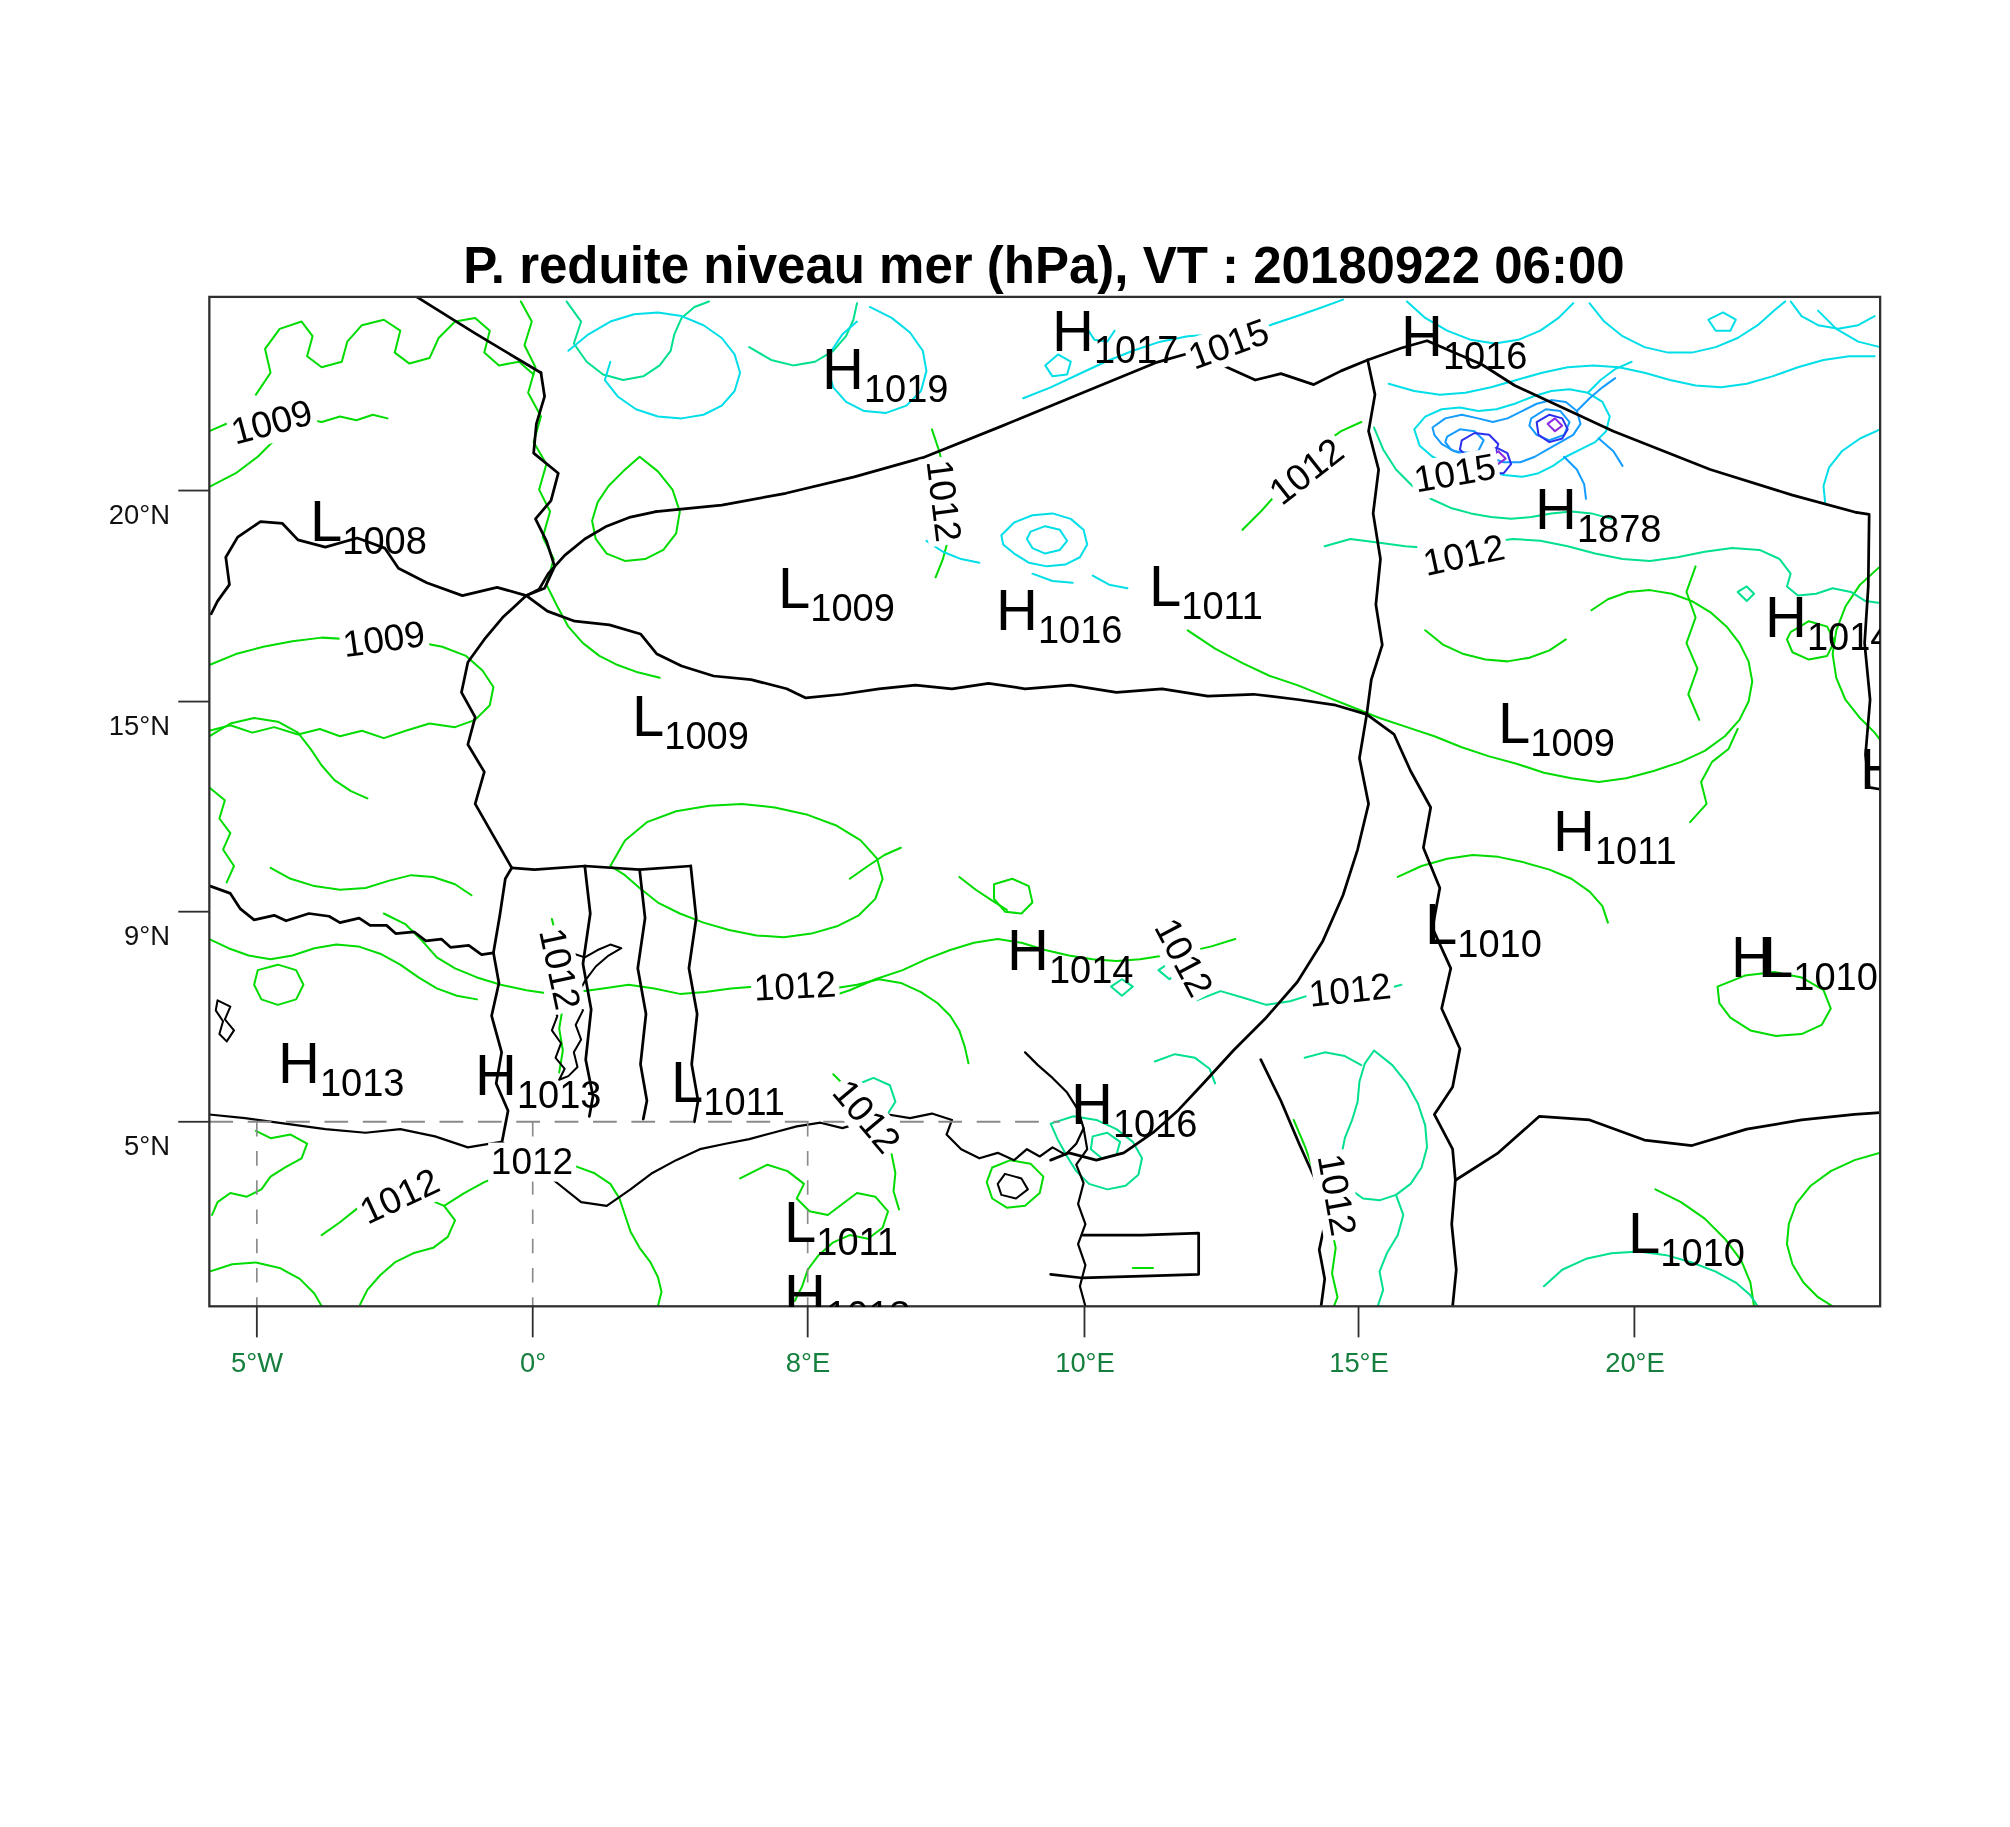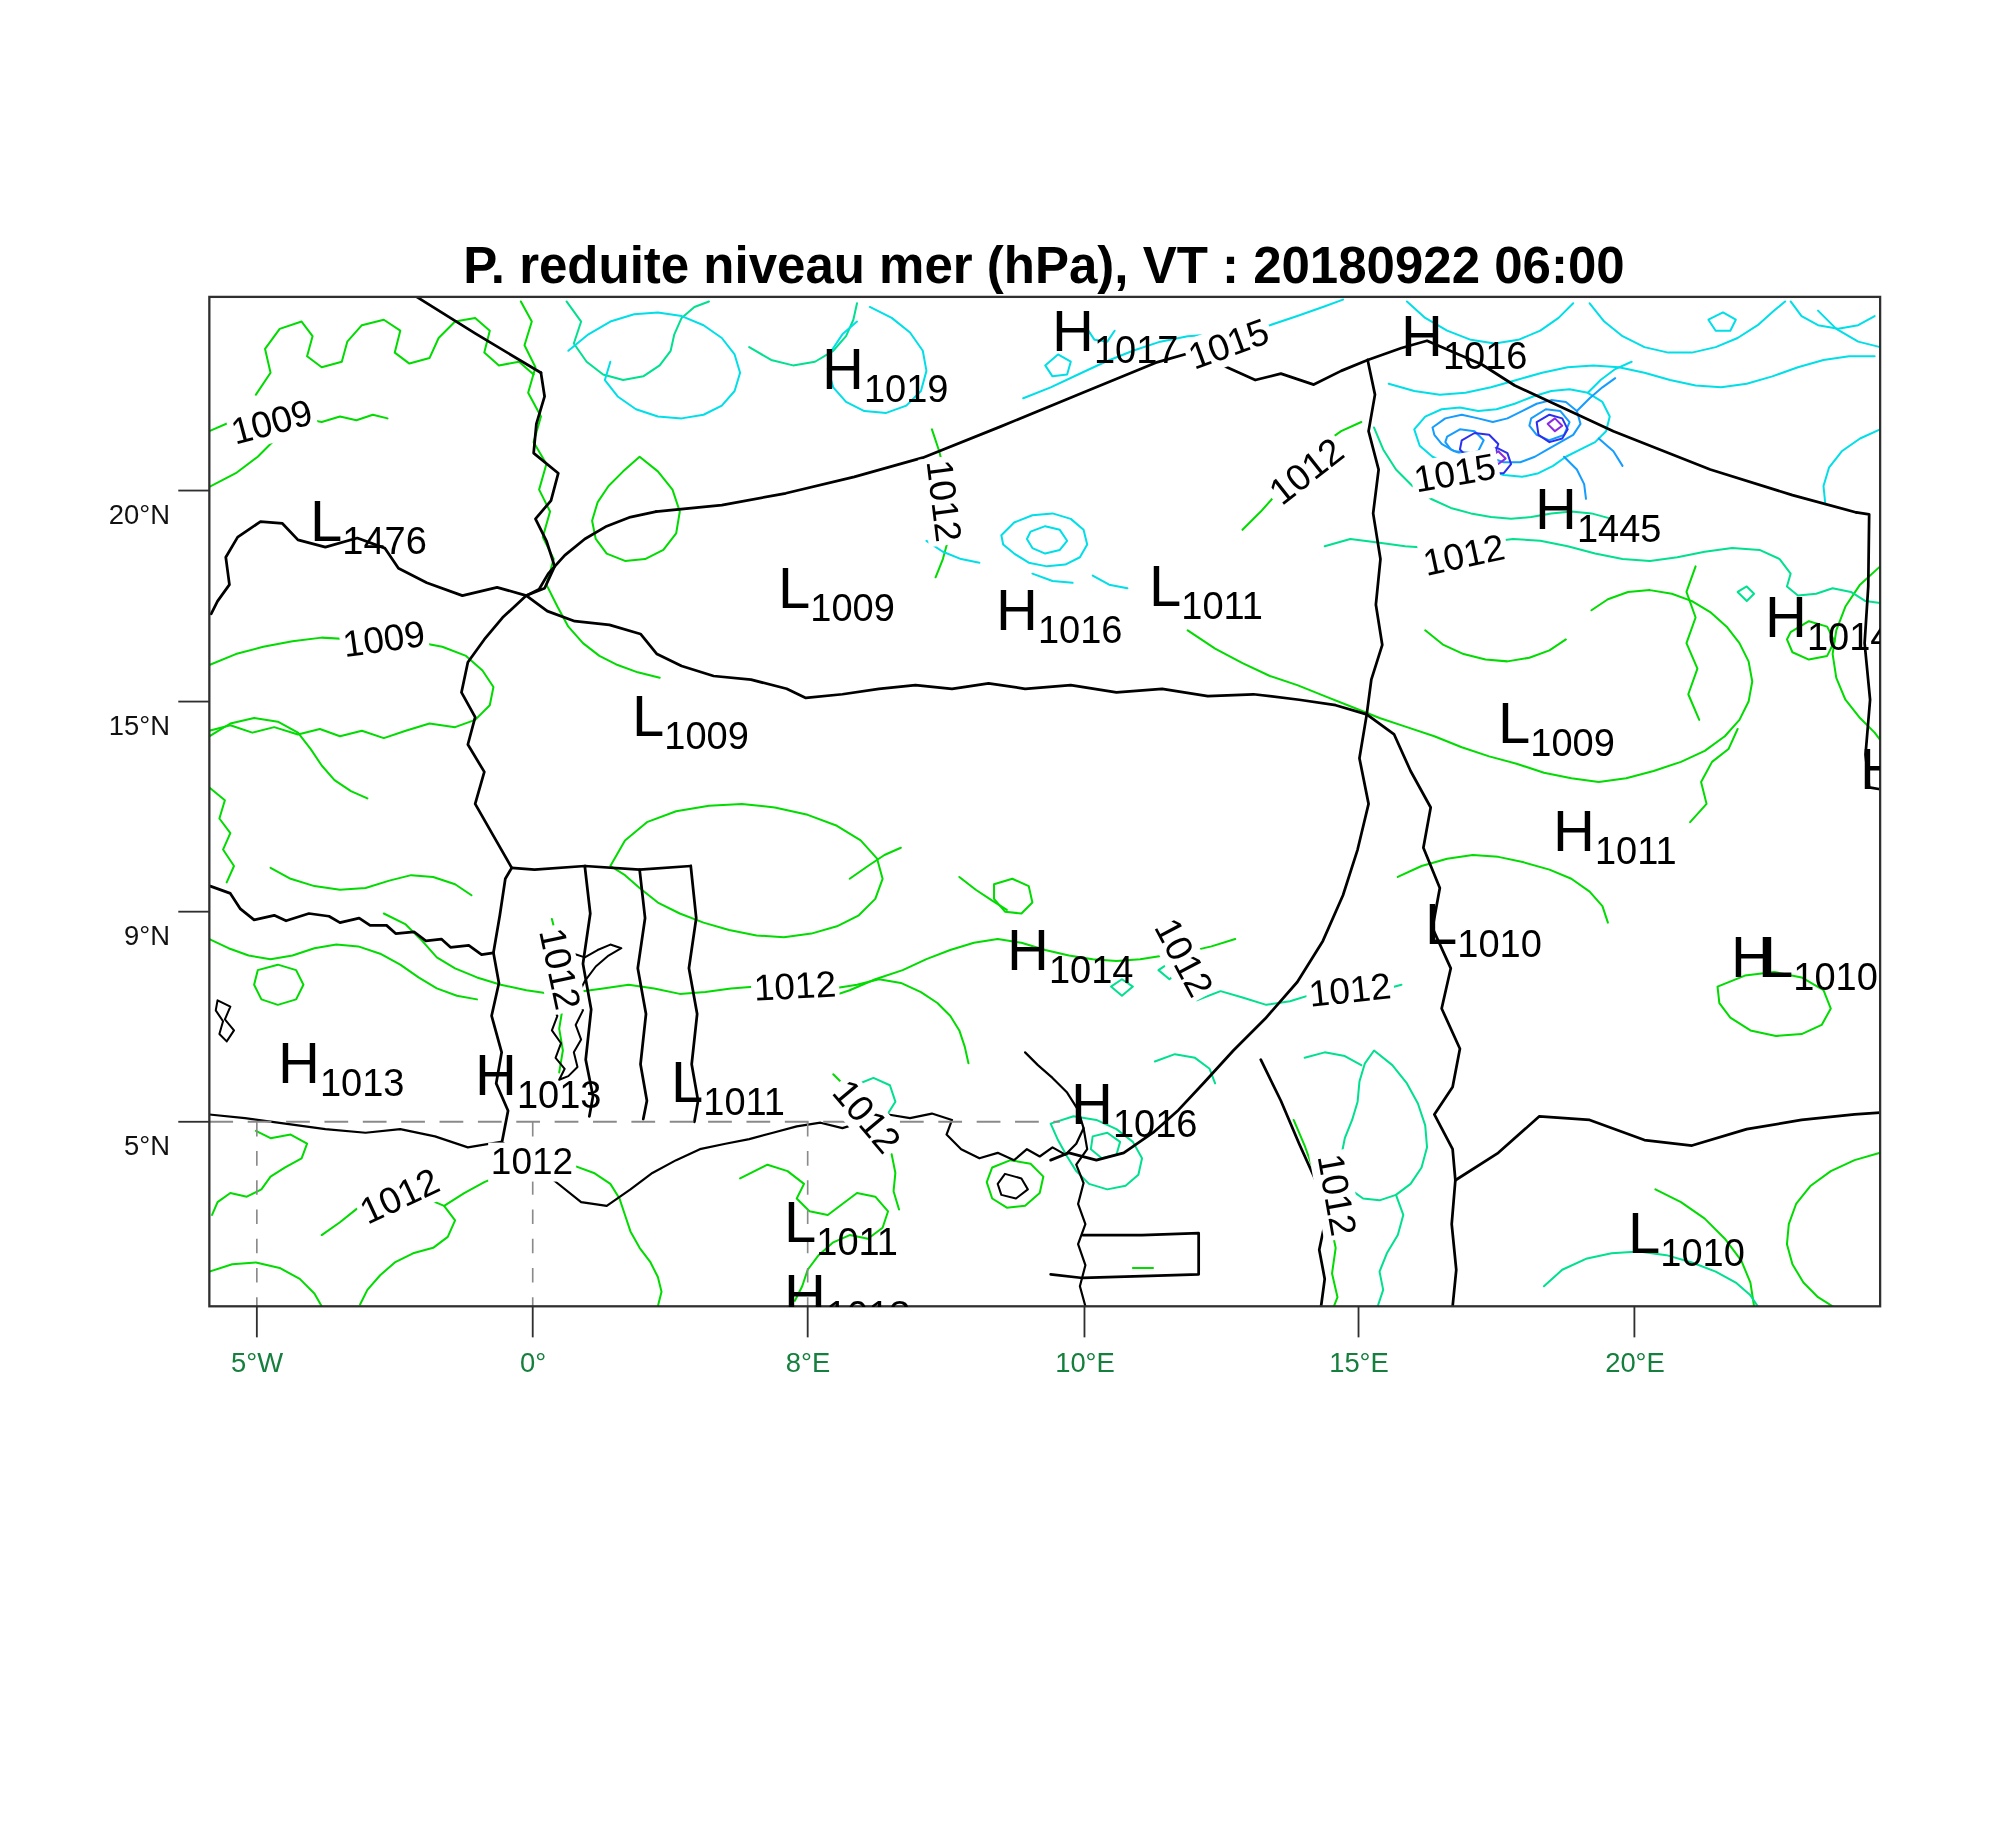--- a/index.html
+++ b/index.html
@@ -153,22 +153,22 @@
       <line x1="583" y1="1430" x2="583" y2="1464" stroke="#2F2F2F" stroke-width="2"></line>
       <line x1="884" y1="1430" x2="884" y2="1464" stroke="#2F2F2F" stroke-width="2"></line>
       <line x1="1187" y1="1430" x2="1187" y2="1464" stroke="#2F2F2F" stroke-width="2"></line>
       <line x1="1487" y1="1430" x2="1487" y2="1464" stroke="#2F2F2F" stroke-width="2"></line>
       <line x1="1789" y1="1430" x2="1789" y2="1464" stroke="#2F2F2F" stroke-width="2"></line>
     </svg>
   <div class="labels-clip" id="labels">
       <div class="pc" style="left: 843px; top: 4.6px;"><span class="letter">H</span><span class="sub">1017</span></div>
       <div class="pc" style="left: 1192px; top: 10px;"><span class="letter">H</span><span class="sub">1016</span></div>
       <div class="pc" style="left: 613px; top: 43px;"><span class="letter">H</span><span class="sub">1019</span></div>
-      <div class="pc" style="left: 101px; top: 195px;"><span class="letter">L</span><span class="sub">1476</span></div>
-      <div class="pc" style="left: 1326px; top: 183px;"><span class="letter">H</span><span class="sub">1445</span></div>
+      <div class="pc" style="left: 101px; top: 195px;"><span class="letter">L</span><span class="sub">1008</span></div>
+      <div class="pc" style="left: 1326px; top: 183px;"><span class="letter">H</span><span class="sub">1878</span></div>
       <div class="pc" style="left: 1556px; top: 291px;"><span class="letter">H</span><span class="sub">1014</span></div>
       <div class="pc" style="left: 569px; top: 262px;"><span class="letter">L</span><span class="sub">1009</span></div>
       <div class="pc" style="left: 787px; top: 284px;"><span class="letter">H</span><span class="sub">1016</span></div>
       <div class="pc" style="left: 940px; top: 260px;"><span class="letter">L</span><span class="sub">1011</span></div>
       <div class="pc" style="left: 423px; top: 390px;"><span class="letter">L</span><span class="sub">1009</span></div>
       <div class="pc" style="left: 1289px; top: 397px;"><span class="letter">L</span><span class="sub">1009</span></div>
       <div class="pc" style="left: 1344px; top: 505px;"><span class="letter">H</span><span class="sub">1011</span></div>
       <div class="pc" style="left: 1651px; top: 443px;"><span class="letter">H</span></div>
       <div class="pc" style="left: 1216px; top: 598px;"><span class="letter">L</span><span class="sub">1010</span></div>
       <div class="pc" style="left: 798px; top: 624px;"><span class="letter">H</span><span class="sub">1014</span></div>

